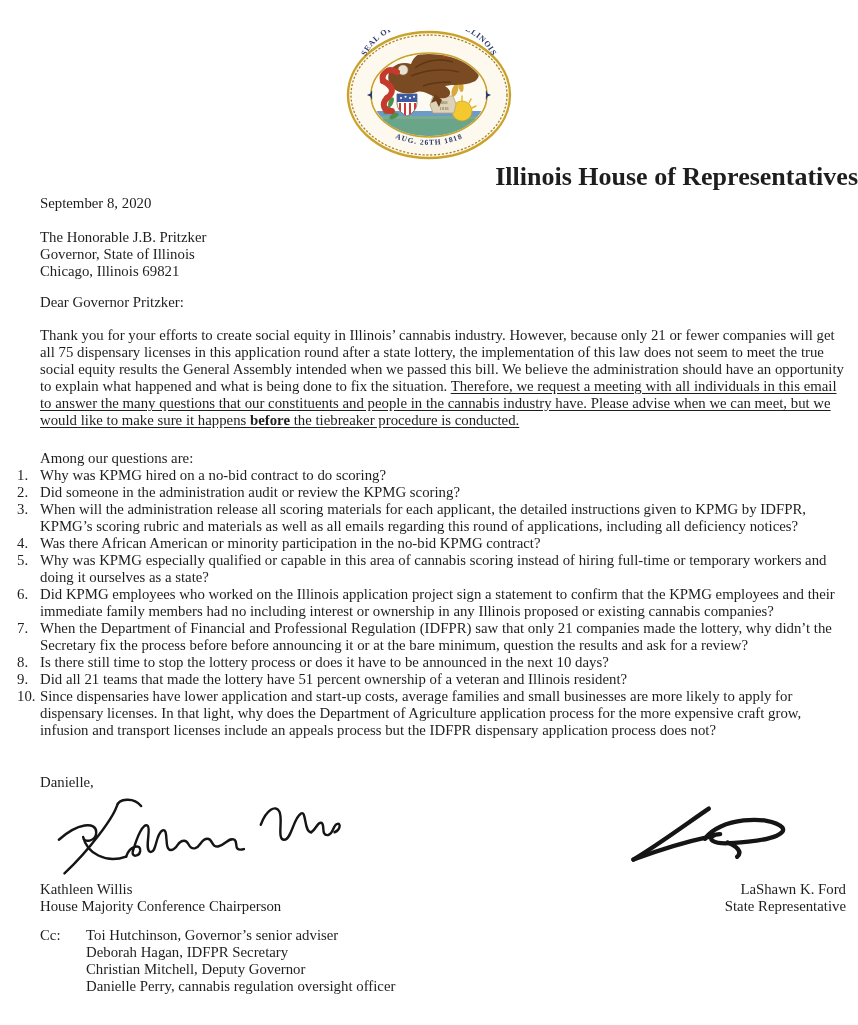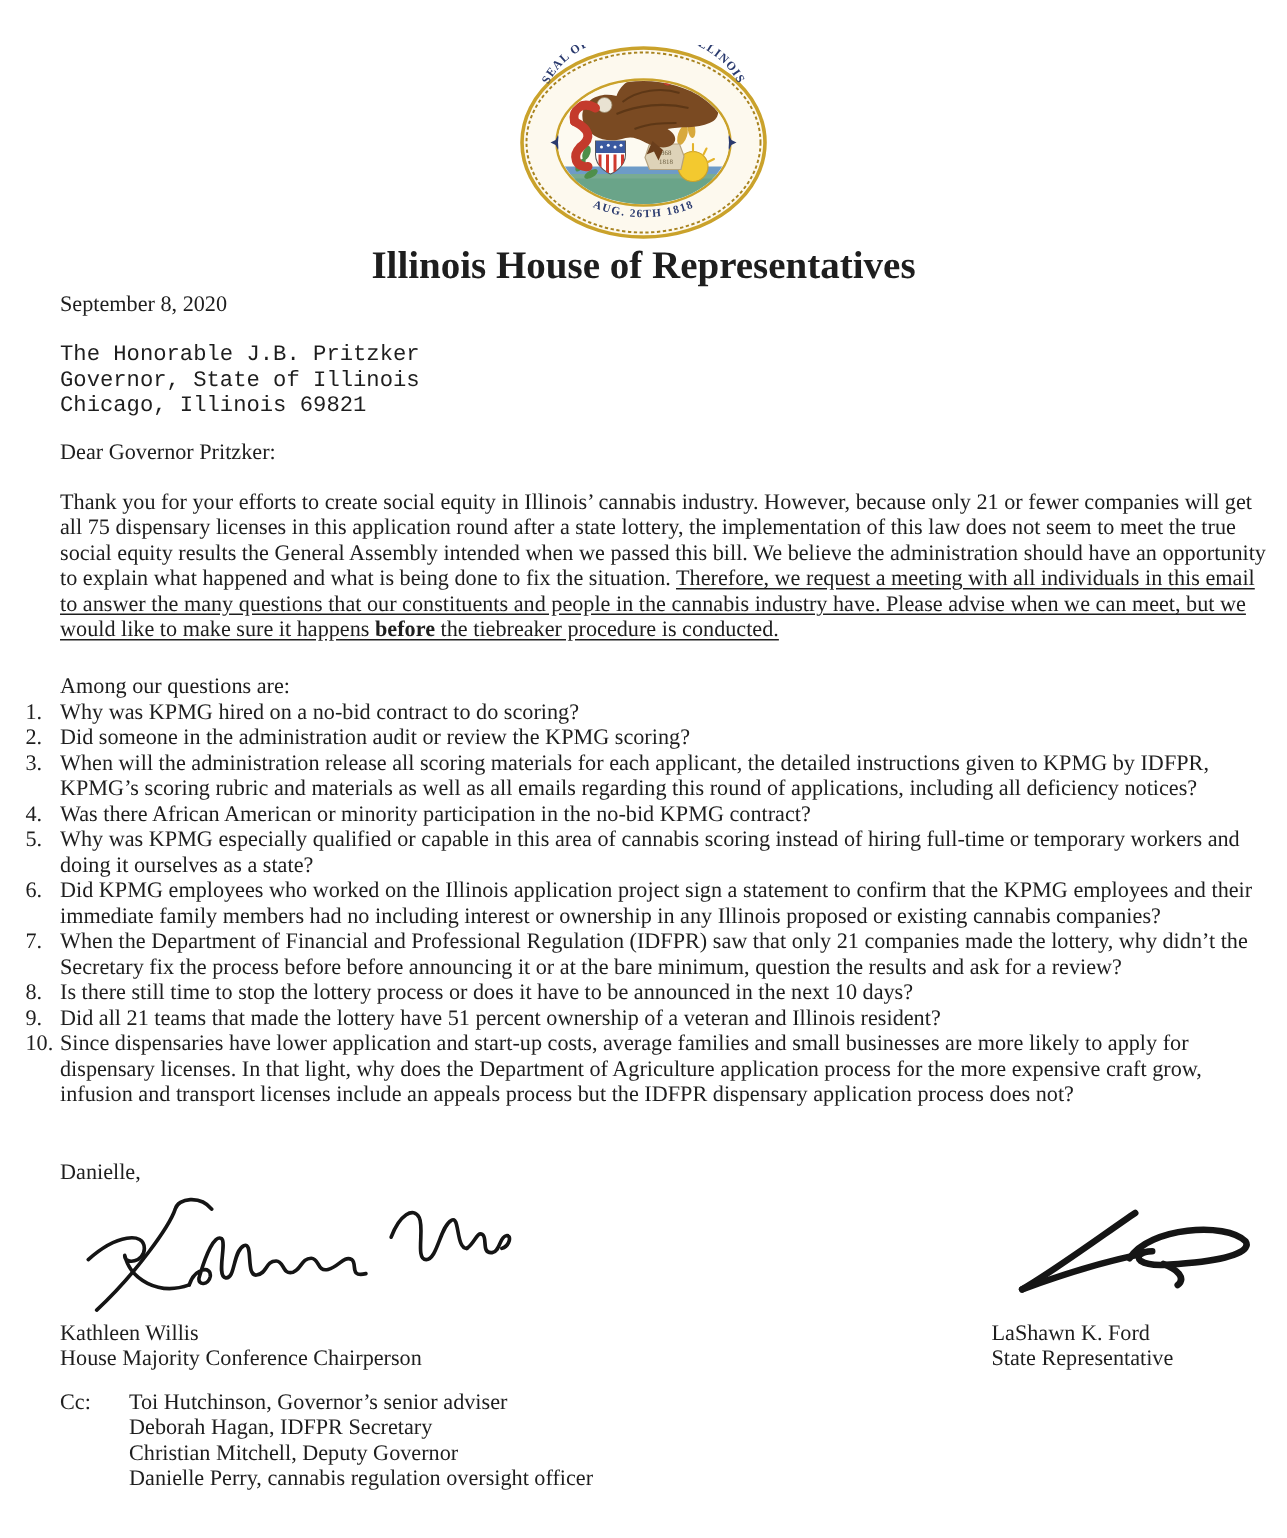--- a/index.html
+++ b/index.html
@@ -3,38 +3,38 @@
 <meta charset="utf-8">
 <style>
   html,body{margin:0;padding:0;background:#e9e9e9;}
   .page{
     width:858px;height:1025px;margin:0 auto;background:#ffffff;color:#1e1e1e;
     font-family:"Liberation Serif","DejaVu Serif",serif;
     font-size:14.8px;line-height:17px;overflow:hidden;position:relative;
   }
   .seal-wrap{display:flex;justify-content:center;padding-top:30px;}
   .title{
-    text-align:center;font-size:26px;line-height:28px;font-weight:700;
+    text-align:right;font-size:26px;line-height:28px;font-weight:700;
     margin:3px 0 0 0;
   }
   .content{padding:0 12px 0 40px;}
   .date-line{margin-top:4px;}
-  .recipient{margin-top:17px;font-family:Liberation Mono, monospace;}
+  .recipient{margin-top:17px;}
   .salutation{margin-top:14px;}
   .body-para{margin:16px 0 0 0;}
   .u{text-decoration:underline;text-underline-offset:2px;}
   .q-heading{margin-top:21px;}
   .q-list{}
   .q-item{display:flex;margin-left:-23px;}
   .q-num{flex:0 0 23px;}
   .q-text{flex:1;}
   .closing{margin-top:35px;}
-  .sig-row{display:flex;margin-top:0;gap:48px;}
+  .sig-row{display:flex;margin-top:0;}
   .sig-col-left{width:573px;}
-  .sig-col-right{flex:1;}
+  .sig-col-right{flex:1;text-align:right;}
   .sig-area{height:90px;position:relative;}
   .sig-kw{position:absolute;left:10px;top:2px;}
   .sig-lf{position:absolute;left:2px;top:12px;}
   .sig-name{margin-top:0;}
   .cc-block{display:flex;margin-top:12px;}
   .cc-label{flex:0 0 46px;}
   .cc-names{flex:1;}
   svg text{font-family:"Liberation Serif","DejaVu Serif",serif;}
 </style>
 </head>

